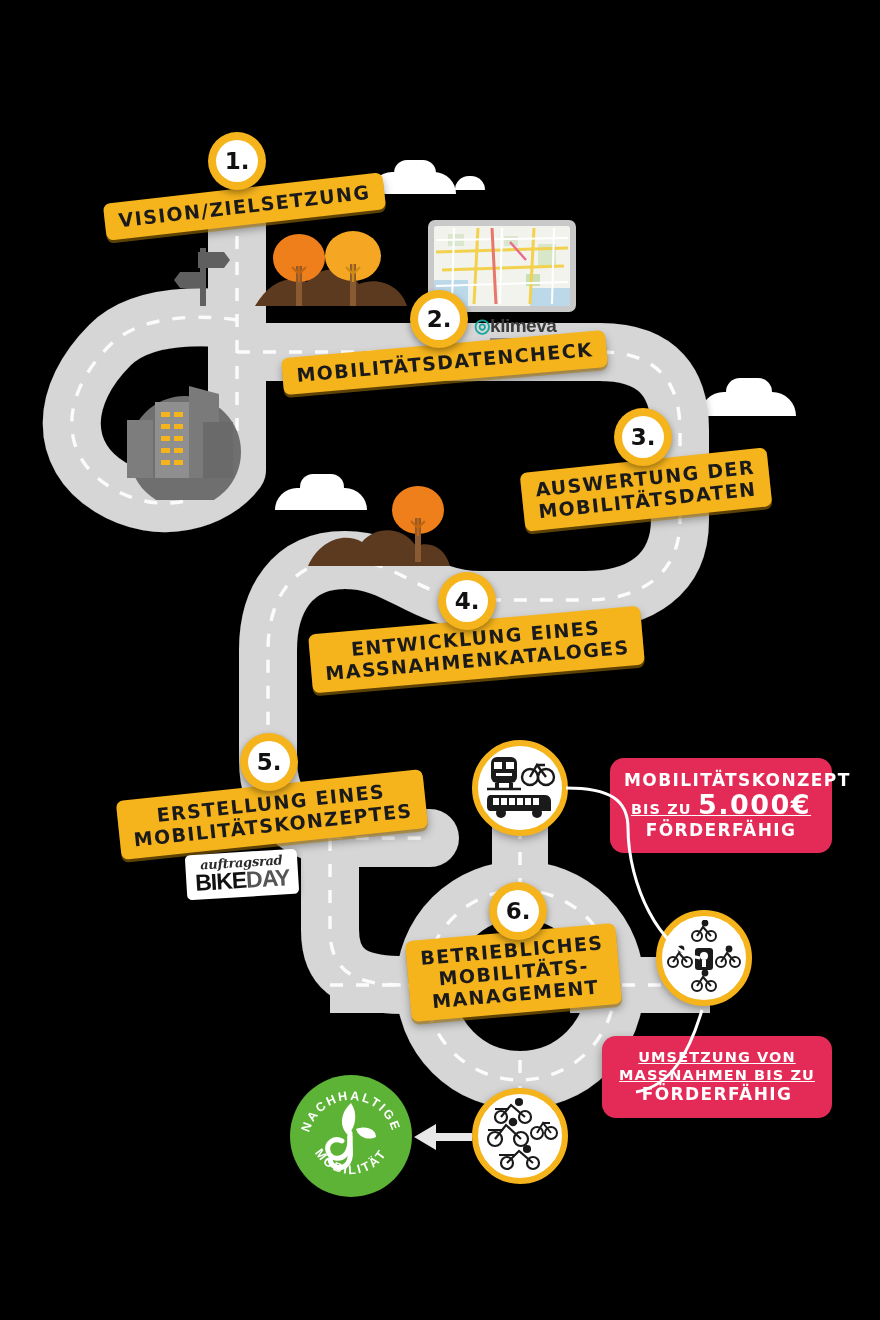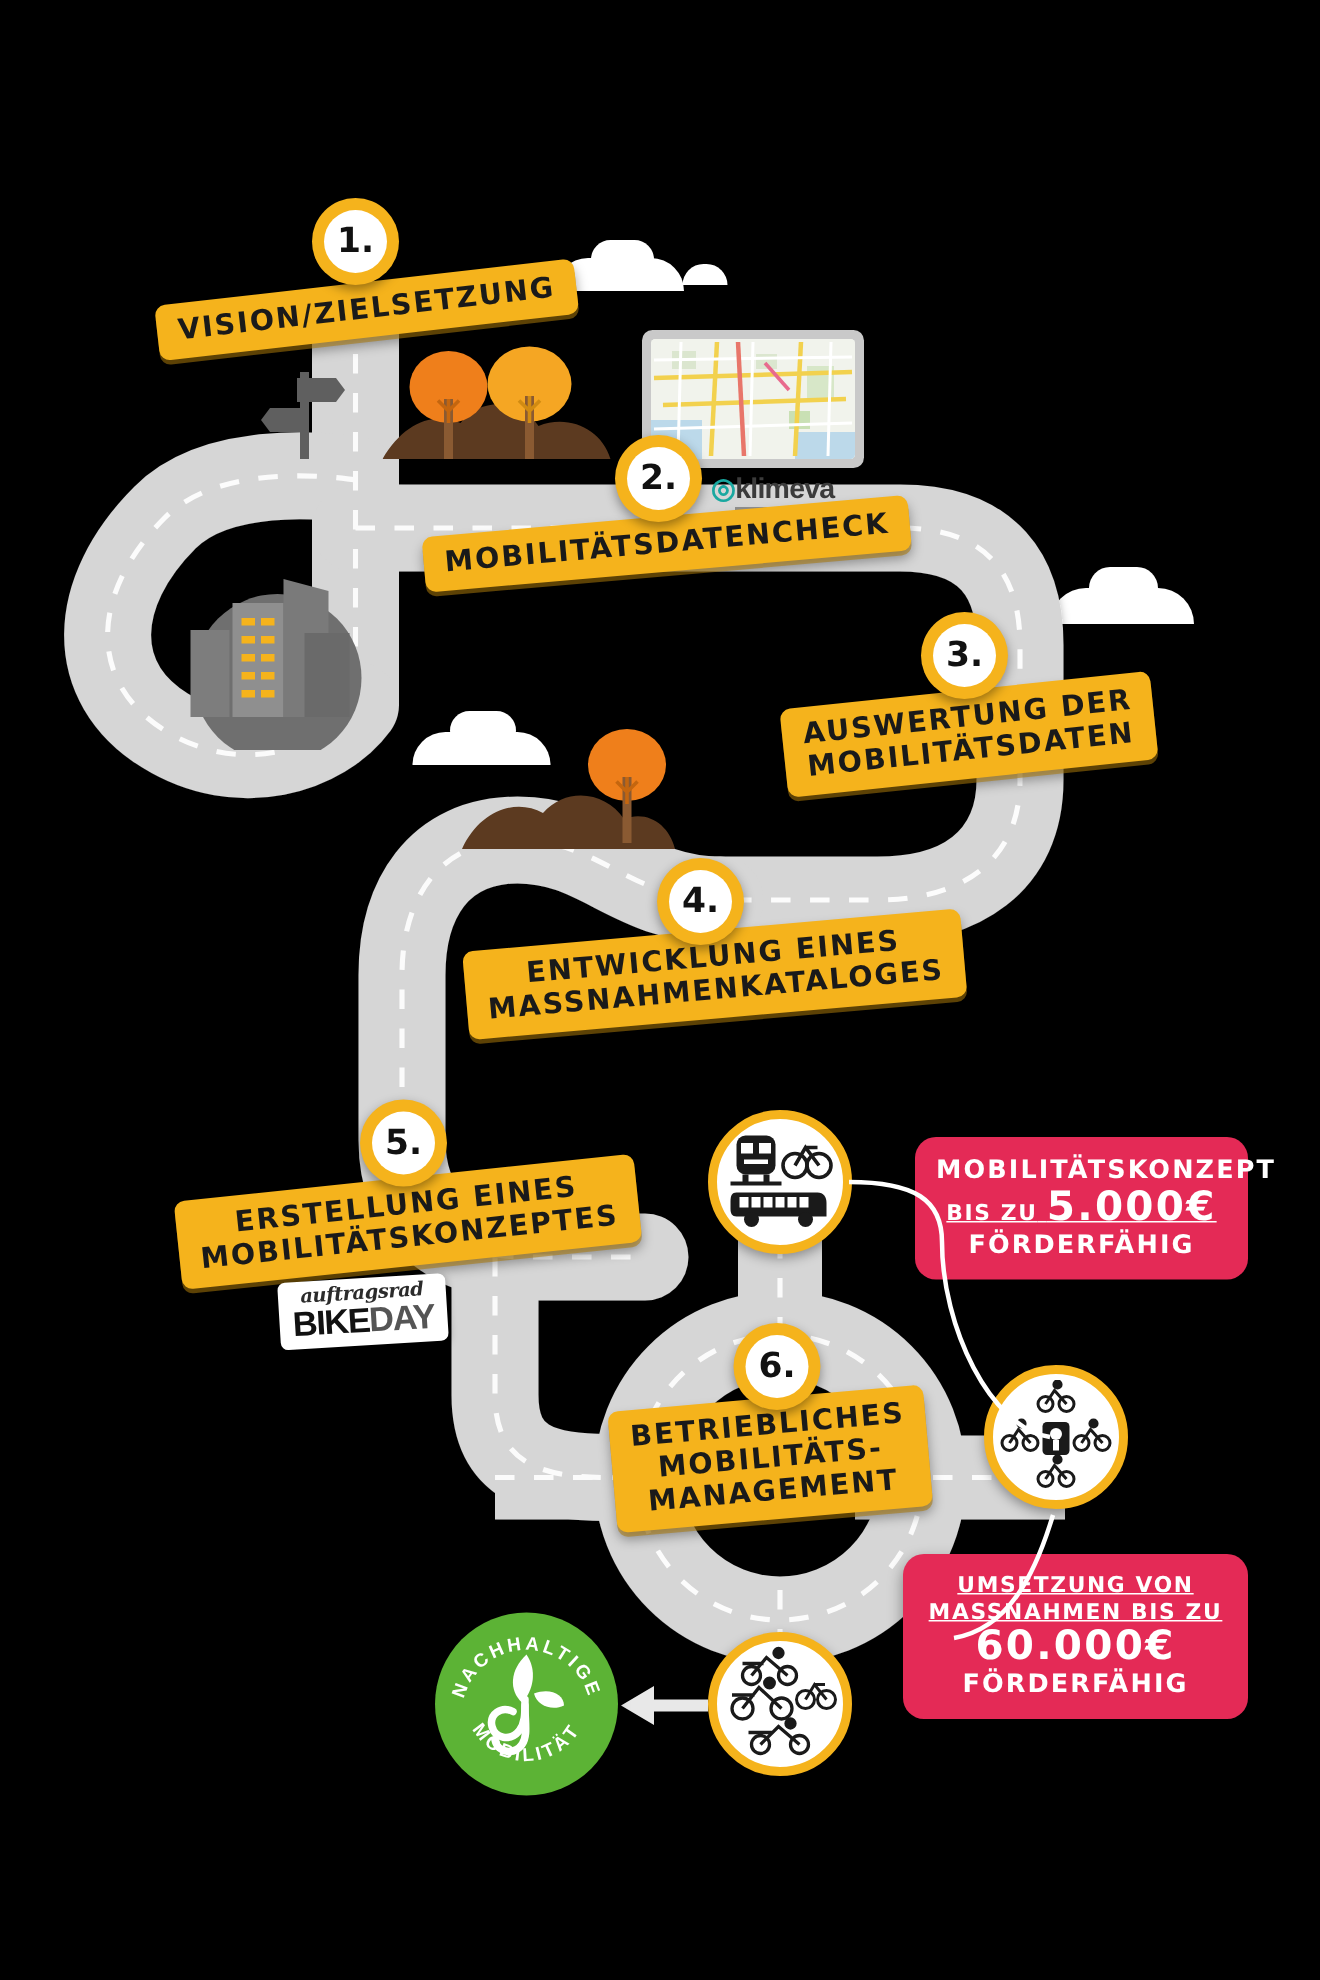--- a/index.html
+++ b/index.html
@@ -428,21 +428,20 @@
 
   <div class="pink" style="left:610px;top:758px;width:222px;">
     <span class="md">MOBILITÄTSKONZEPT</span>
     <span class="sm"><span>BIS ZU</span> <span class="big" style="display:inline;">5.000€</span></span>
     <span class="md">FÖRDERFÄHIG</span>
   </div>
 
   <div class="pink" style="left:602px;top:1036px;width:230px;">
     <span class="sm">UMSETZUNG VON</span>
     <span class="sm">MASSNAHMEN BIS ZU</span>
-    <span class="big">60.000€</span>
     <span class="md">FÖRDERFÄHIG</span>
   </div>
 
   <svg class="scene" style="left:0;top:0;width:880px;height:1320px;" viewBox="0 0 880 1320">
     <g stroke="#ffffff" stroke-width="3" fill="none">
       <path d="M566,788 C610,788 628,800 628,828 C628,884 660,952 700,958"></path>
       <path d="M702,1010 C690,1050 672,1086 636,1092"></path>
     </g>
   </svg>
 

